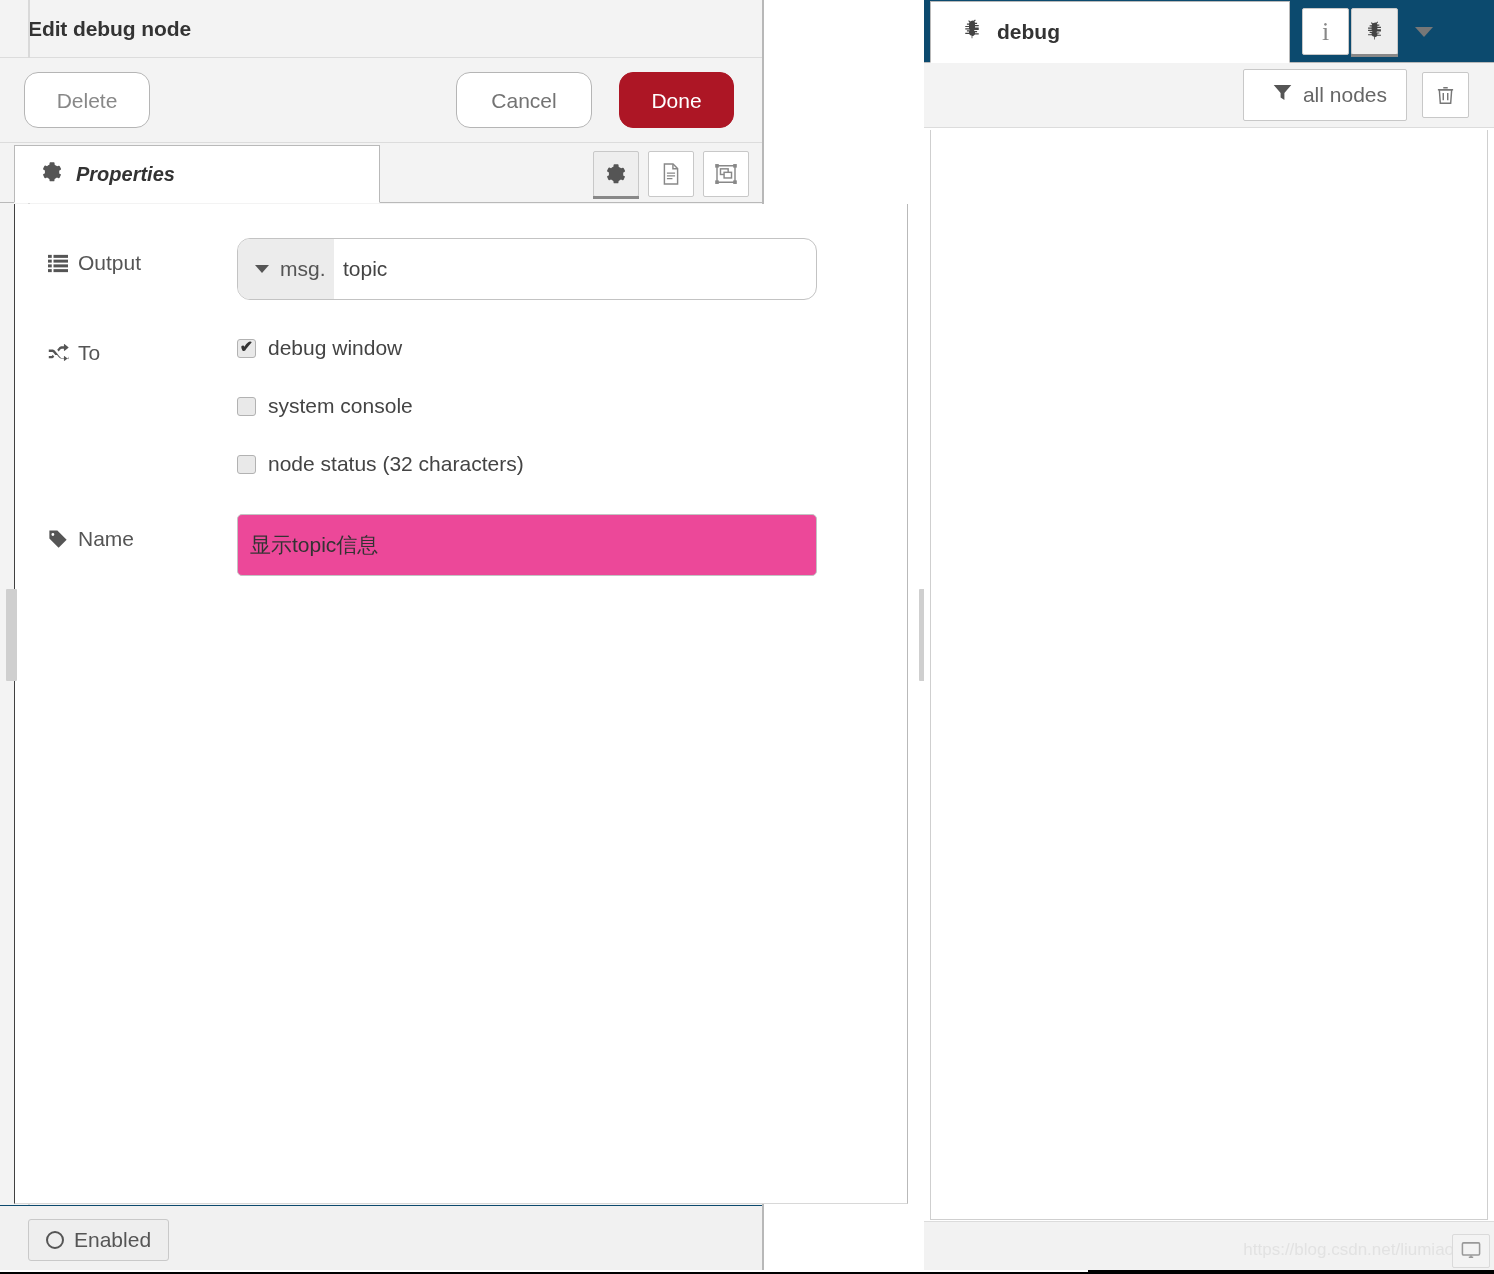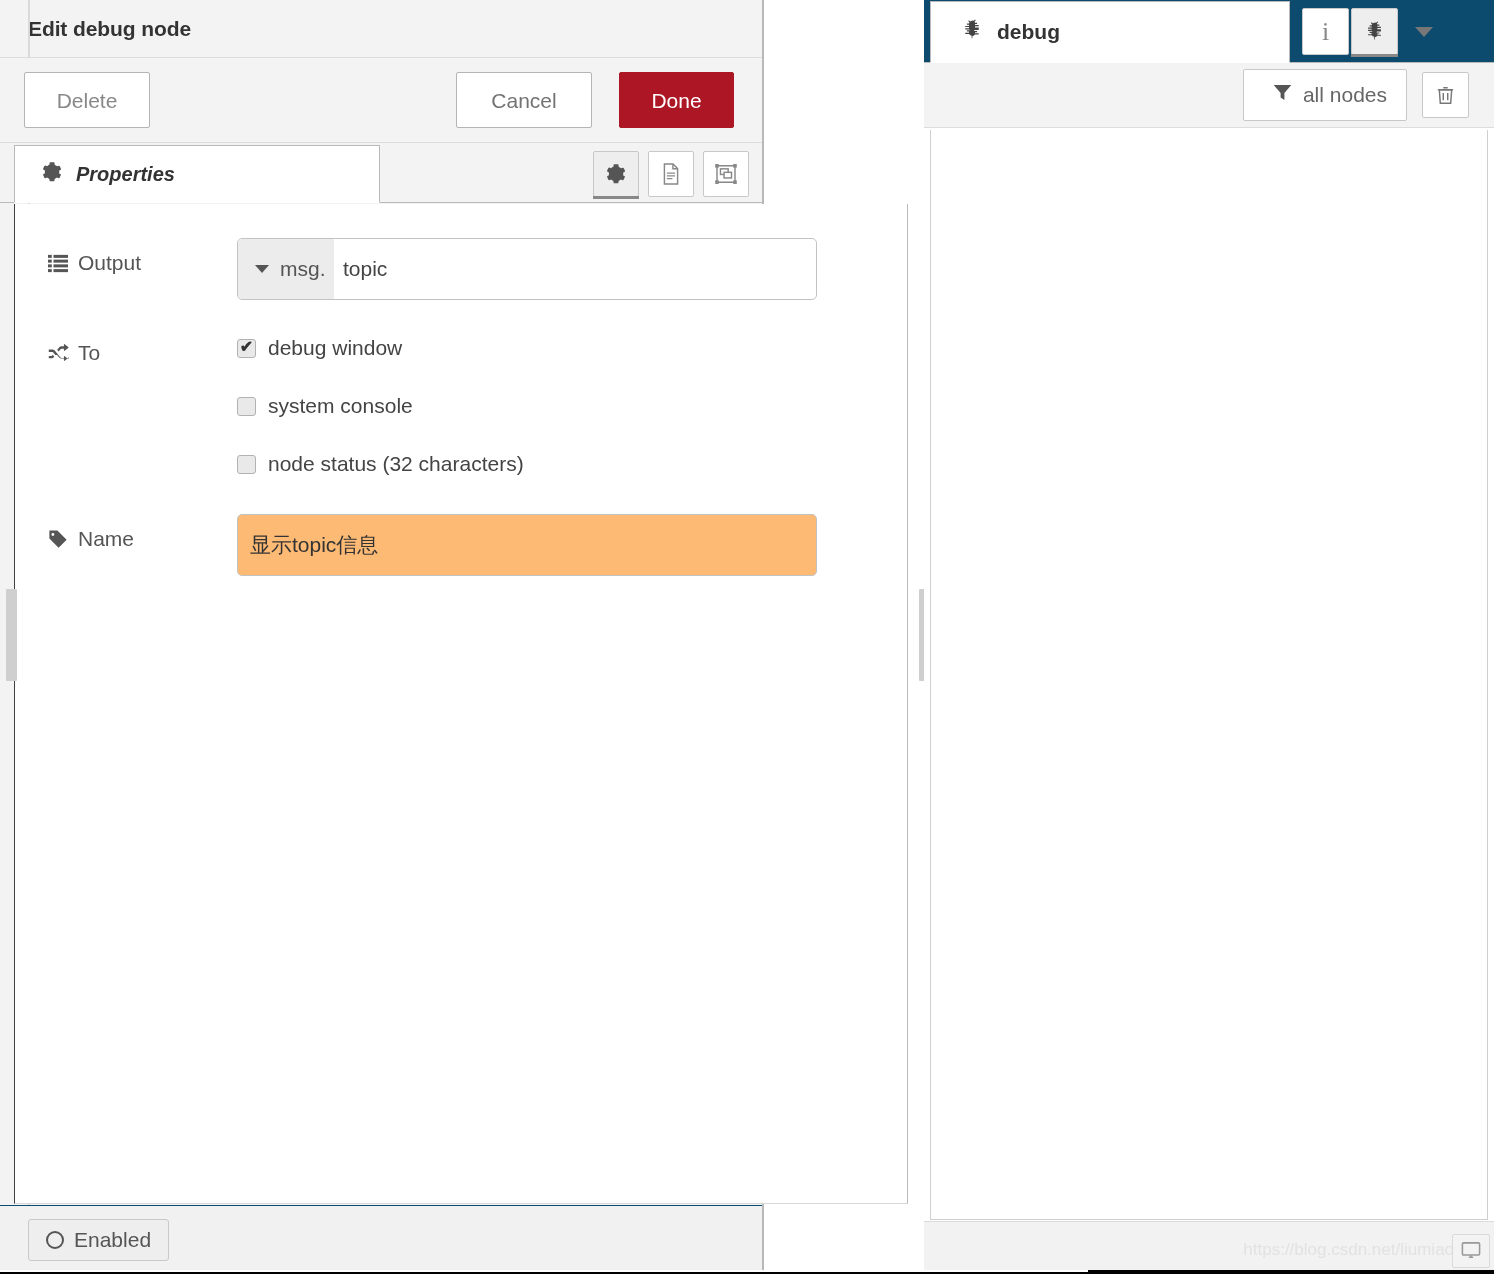--- a/index.html
+++ b/index.html
@@ -44,21 +44,21 @@
     border-bottom: 1px solid #dcdcdc;
     display: flex; align-items: center;
     padding: 0 28px 0 24px;
     position: relative;
   }
   .btn {
     font-family: "Liberation Sans", sans-serif;
     font-size: 21px;
     background: #ffffff;
     border: 1px solid #b5b5b5;
-    border-radius: 2px;
+    border-radius: 14px;
     color: #777777;
     cursor: pointer;
     line-height: 1;
     padding: 0;
   }
   #delete-btn {
     width: 126px; height: 56px;
     color: #888888;
   }
   .toolbar-right {
@@ -156,21 +156,21 @@
     font-size: 21px;
     color: #555555;
     padding-top: 13px;
   }
   .row-label .glyph { display: inline-flex; width: 22px; justify-content: center; }
 
   .typed-input {
     display: flex;
     width: 580px; height: 62px;
     border: 1px solid #c3c3c3;
-    border-radius: 5px;
+    border-radius: 13px;
     background: #ffffff;
     overflow: hidden;
     cursor: text;
   }
   .typed-prefix {
     width: 96px;
     background: #ececec;
     display: flex; align-items: center;
     gap: 11px;
     padding-left: 17px;
@@ -214,21 +214,21 @@
   .cbox .tick {
     font-size: 16px; line-height: 1; color: #333; font-weight: bold;
     margin-top: -2px;
   }
   .check-label { font-size: 21px; color: #444444; }
 
   .text-input {
     width: 580px; height: 62px;
     border: 1px solid #c3c3c3;
     border-radius: 5px;
-    background: #fdba74;
+    background: #ec4899;
     font-family: "Liberation Sans", sans-serif;
     font-size: 21px;
     color: #333333;
     padding: 0 12px;
     outline: none;
   }
 
   .dlg-footer {
     position: absolute;
     left: 0; right: 0; bottom: 0;

